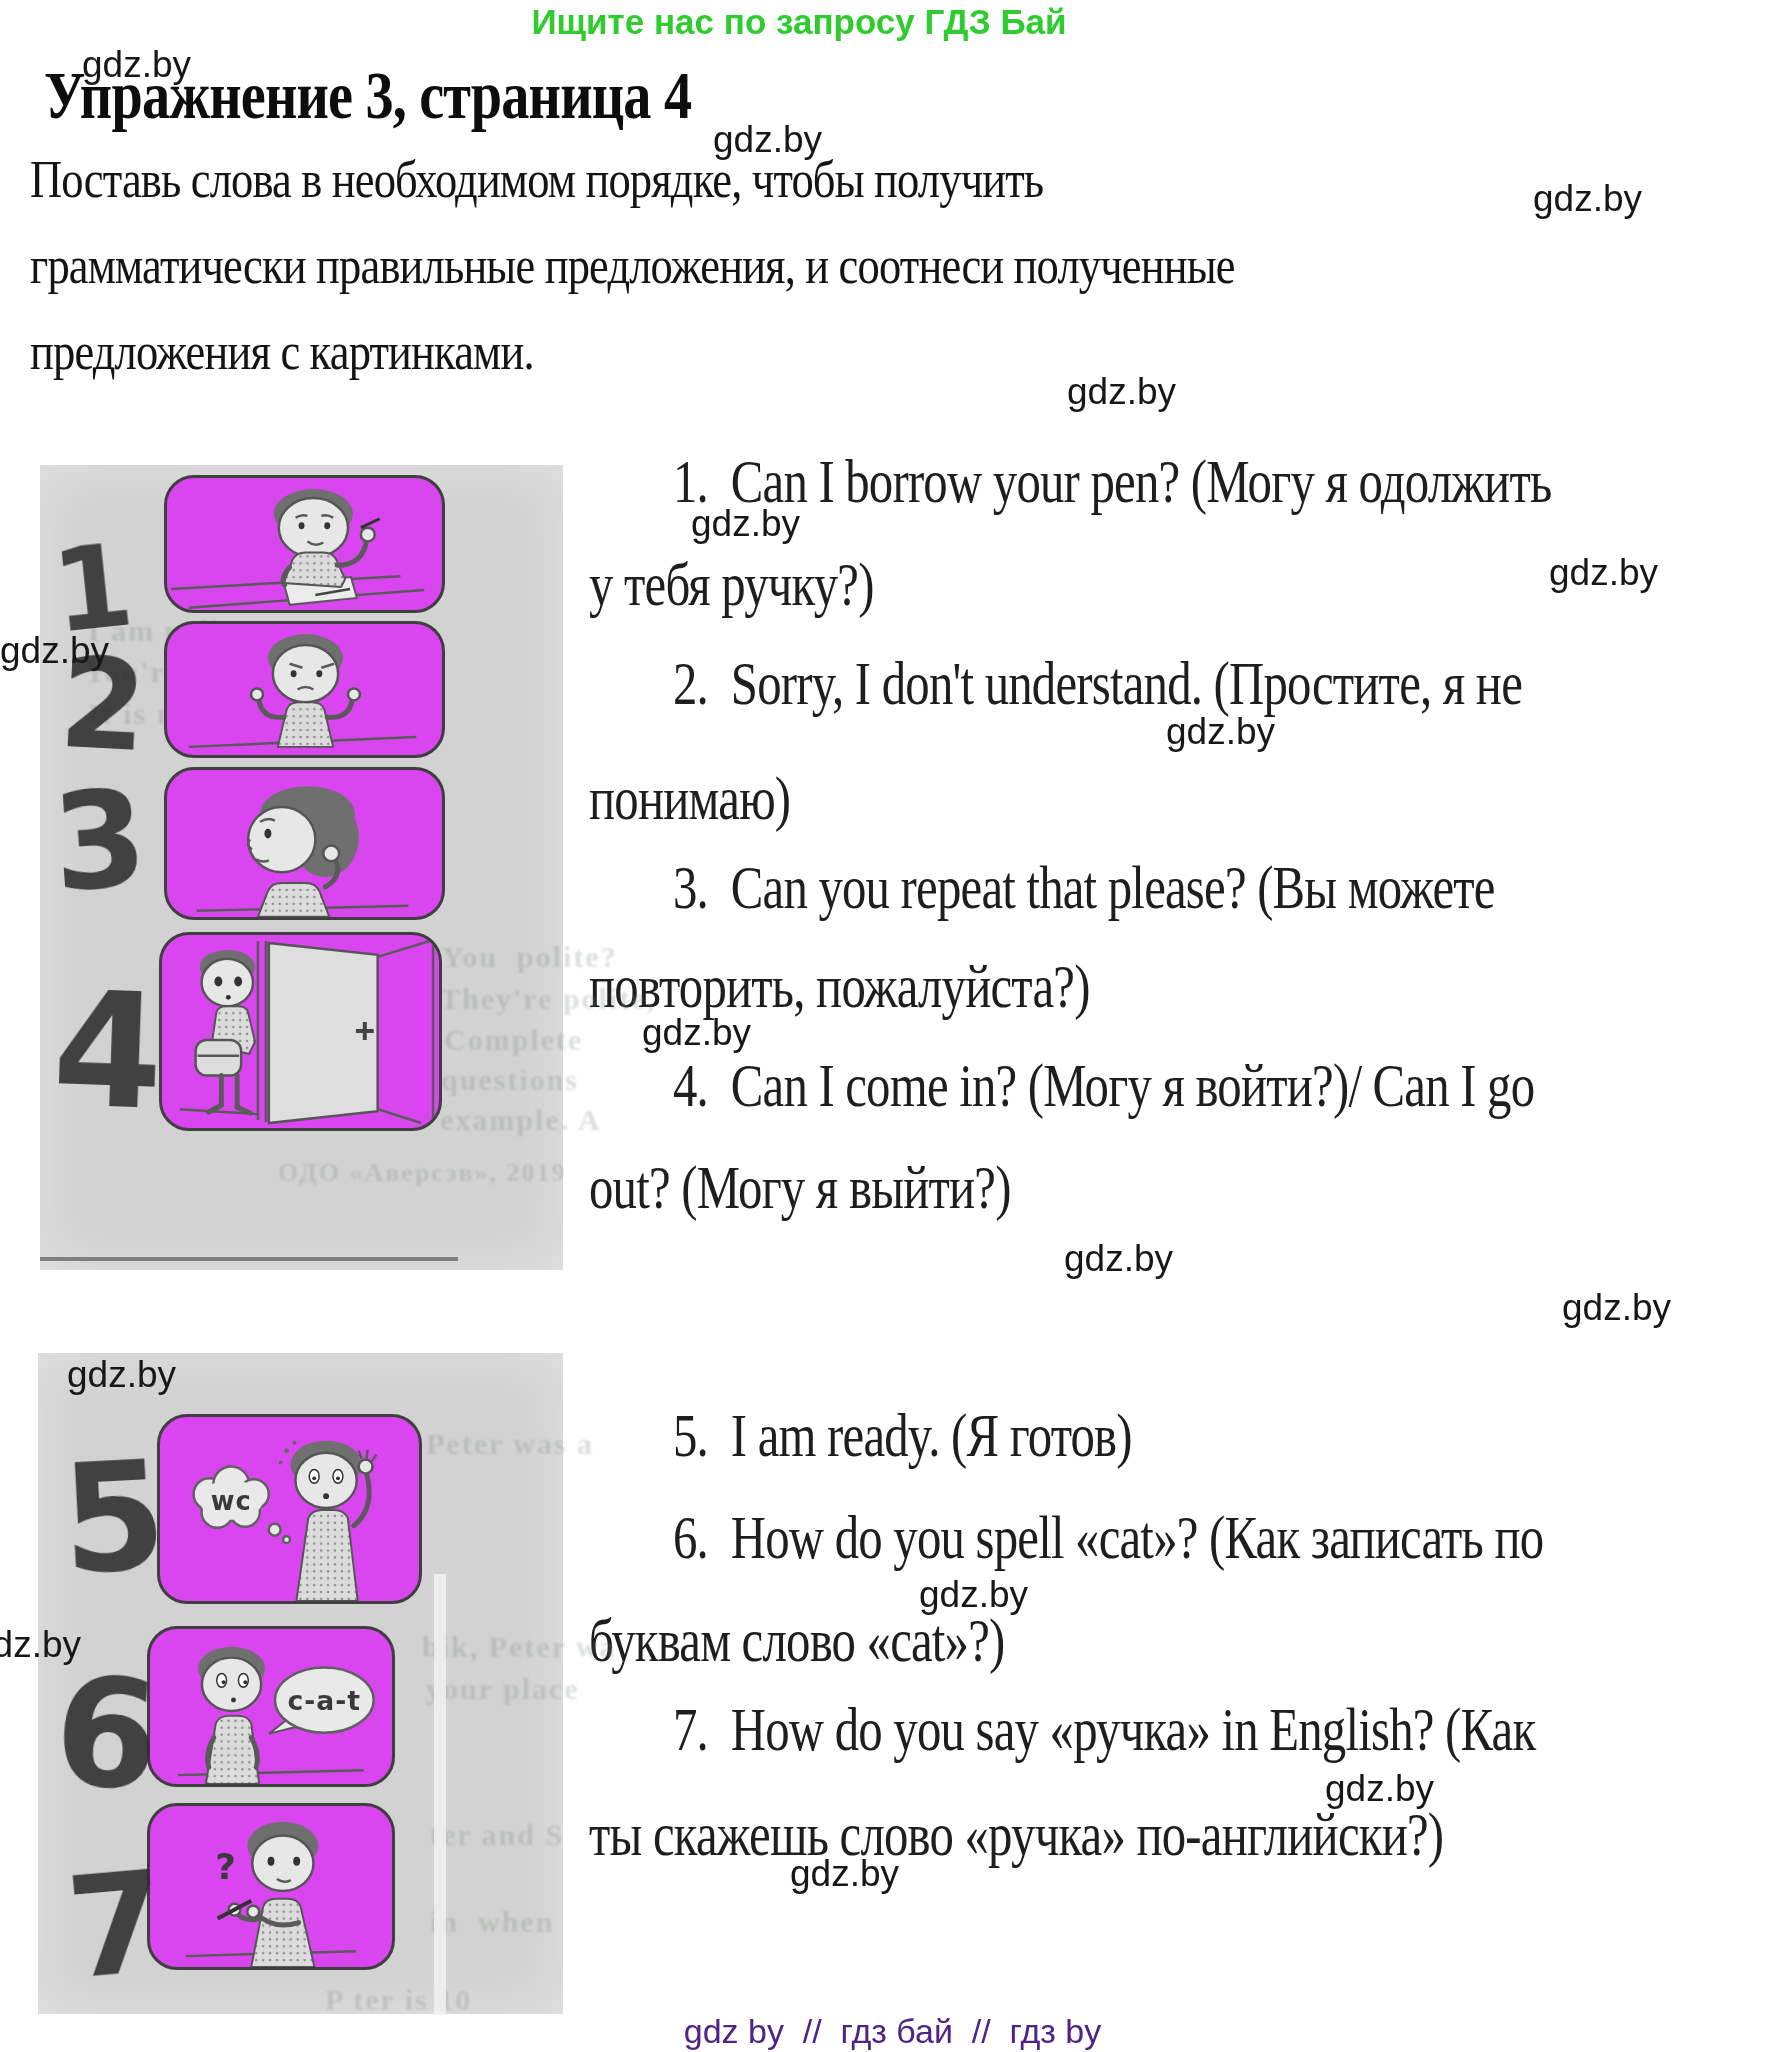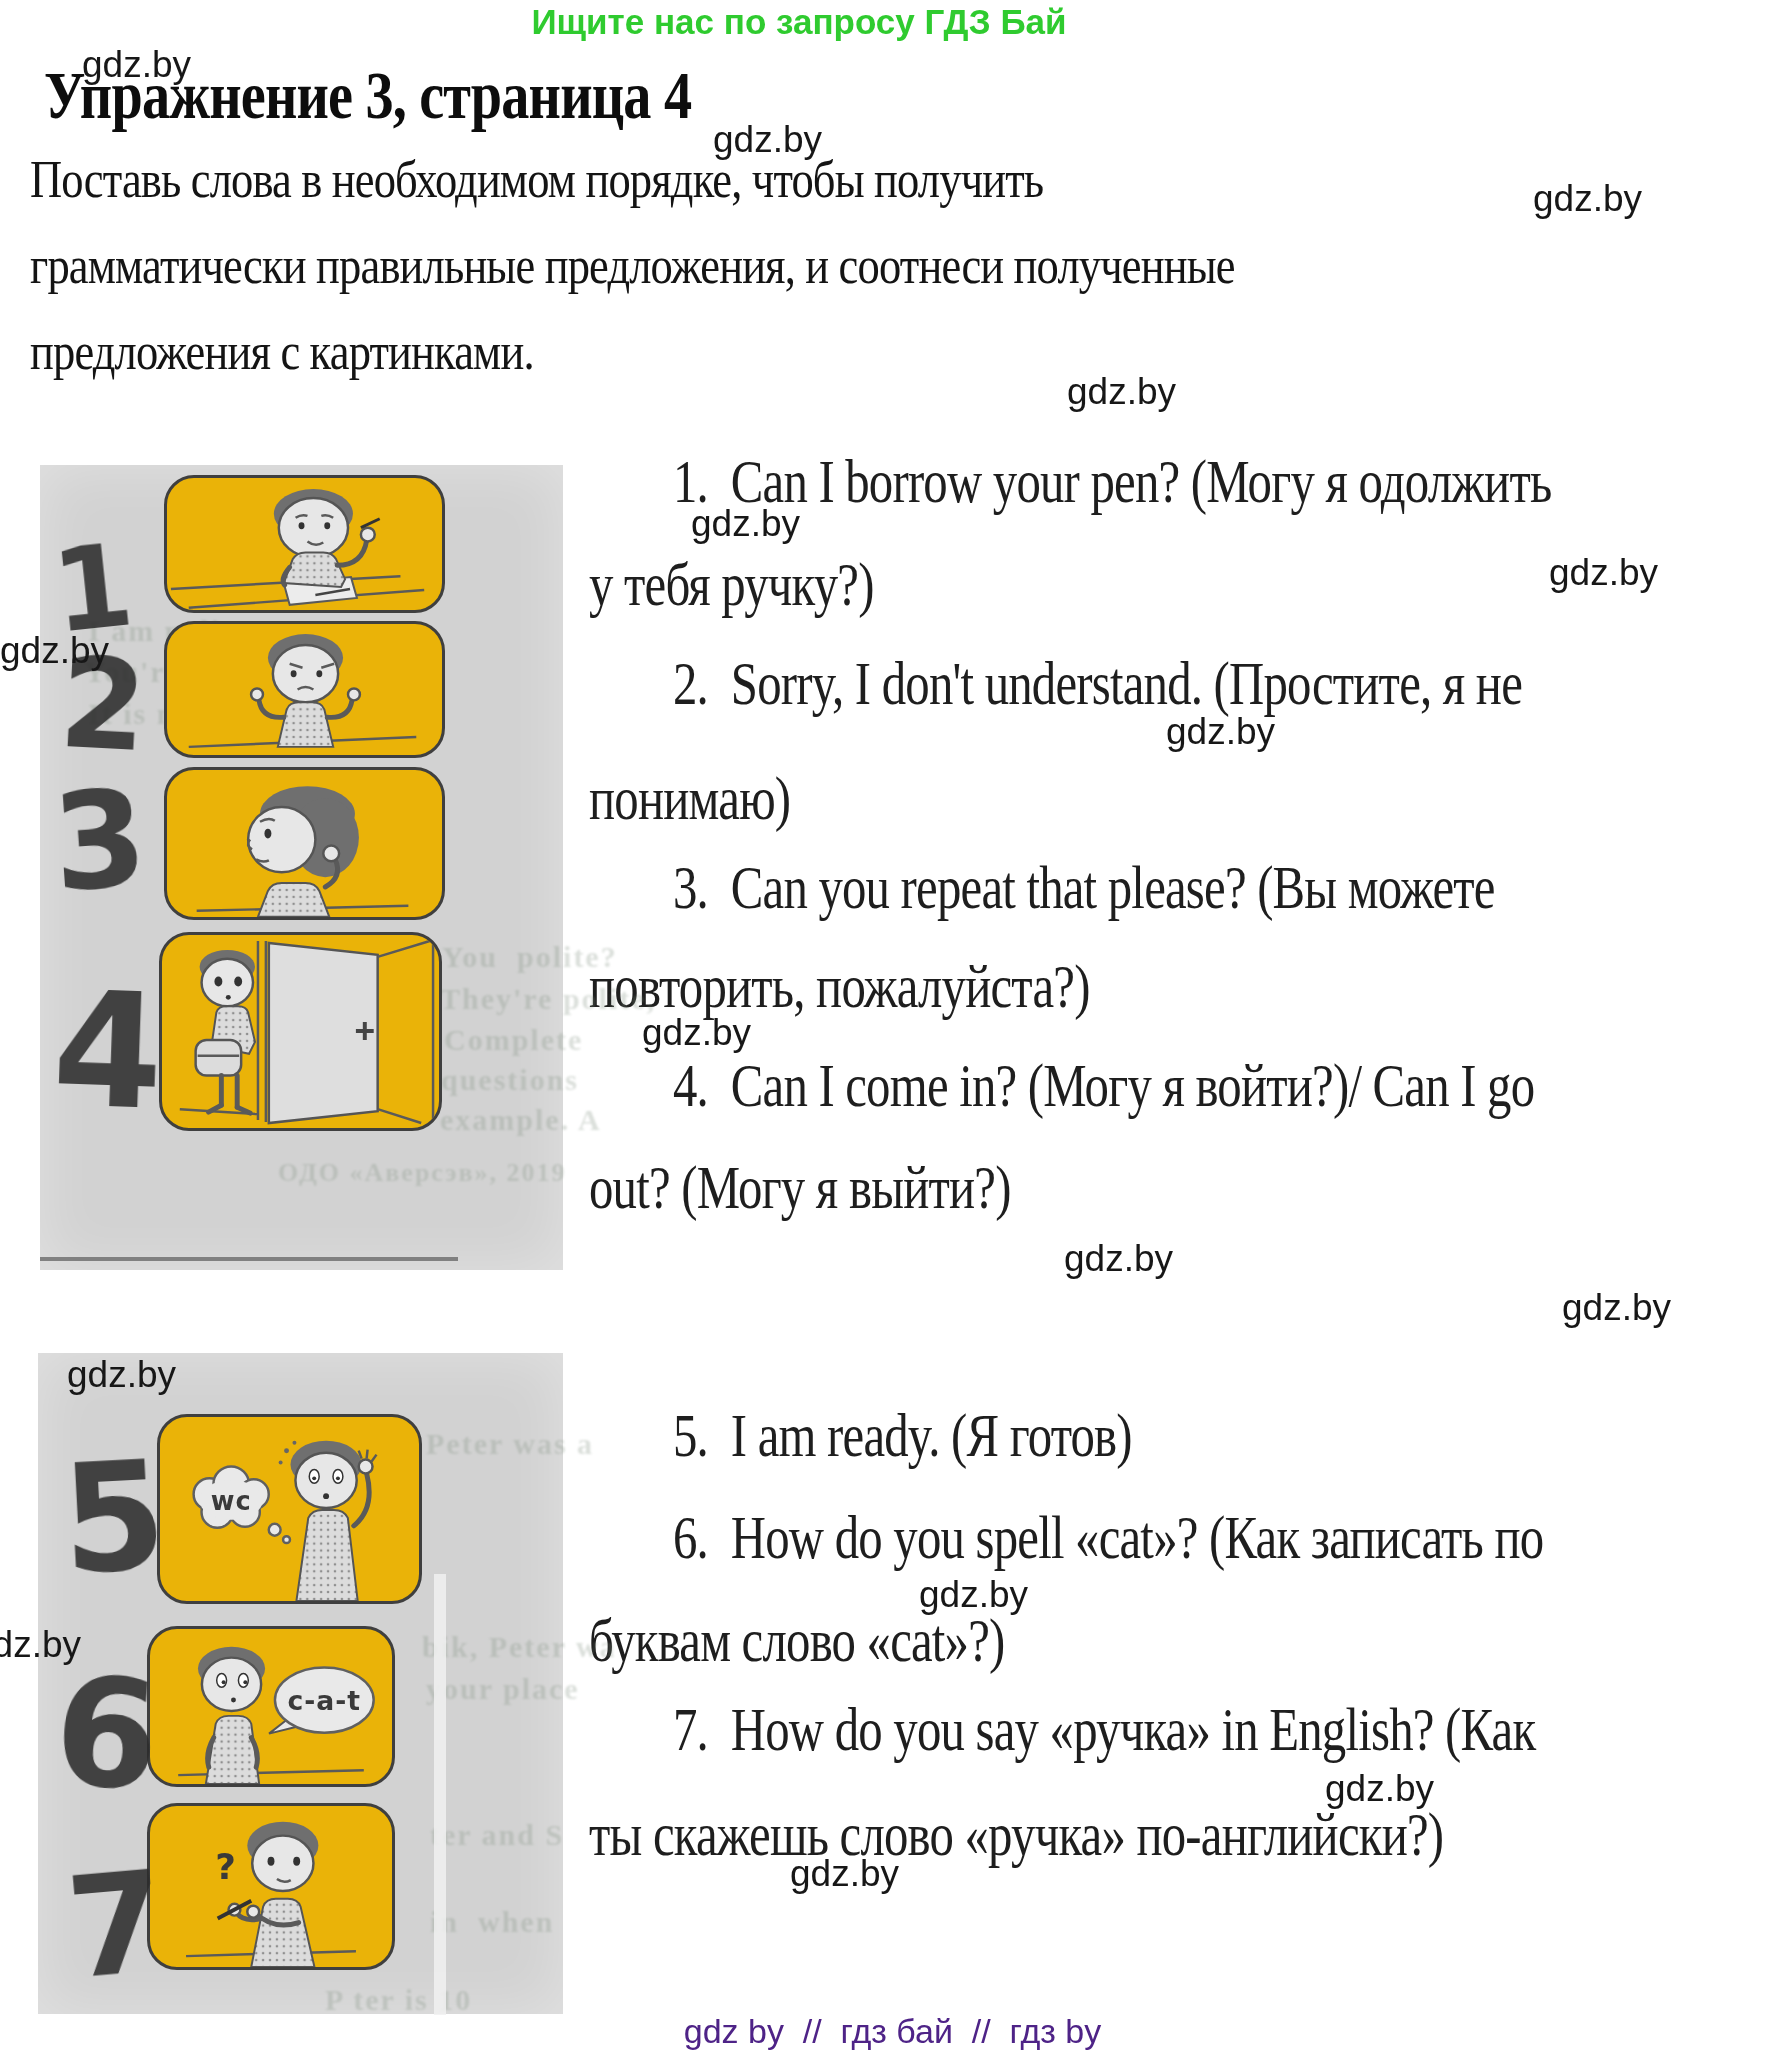--- a/index.html
+++ b/index.html
@@ -17,21 +17,21 @@
 
   .instr{position:absolute;font-size:53px;color:#141414;white-space:pre;
          transform:scaleX(.84);transform-origin:0 0;letter-spacing:-1px;}
 
   .ln{position:absolute;font-size:61px;color:#1e1e1e;white-space:pre;
       transform:scaleX(.8);transform-origin:0 0;letter-spacing:-1px;}
 
   .scan{position:absolute;background:#d2d2d2;z-index:1;
         box-shadow:inset 0 0 59px rgba(255,255,255,.35);}
 
-  .pic{position:absolute;border:3px solid #3f3f3f;border-radius:30px;background:#eab308;
+  .pic{position:absolute;border:3px solid #3f3f3f;border-radius:30px;background:#d946ef;
        overflow:hidden;z-index:3;}
   .pic svg{display:block;}
 
   .mk{position:absolute;font-family:"DejaVu Sans",sans-serif;font-weight:700;color:#2c2c2c;
       opacity:.87;filter:blur(0.7px);z-index:4;line-height:1;}
 
   .gh{position:absolute;font-weight:bold;color:#7e8e7e;opacity:.28;filter:blur(1px);
       font-size:30px;letter-spacing:2px;white-space:pre;z-index:2;}
 
   .scanline{position:absolute;background:#6a6a6a;opacity:.8;z-index:3;}

